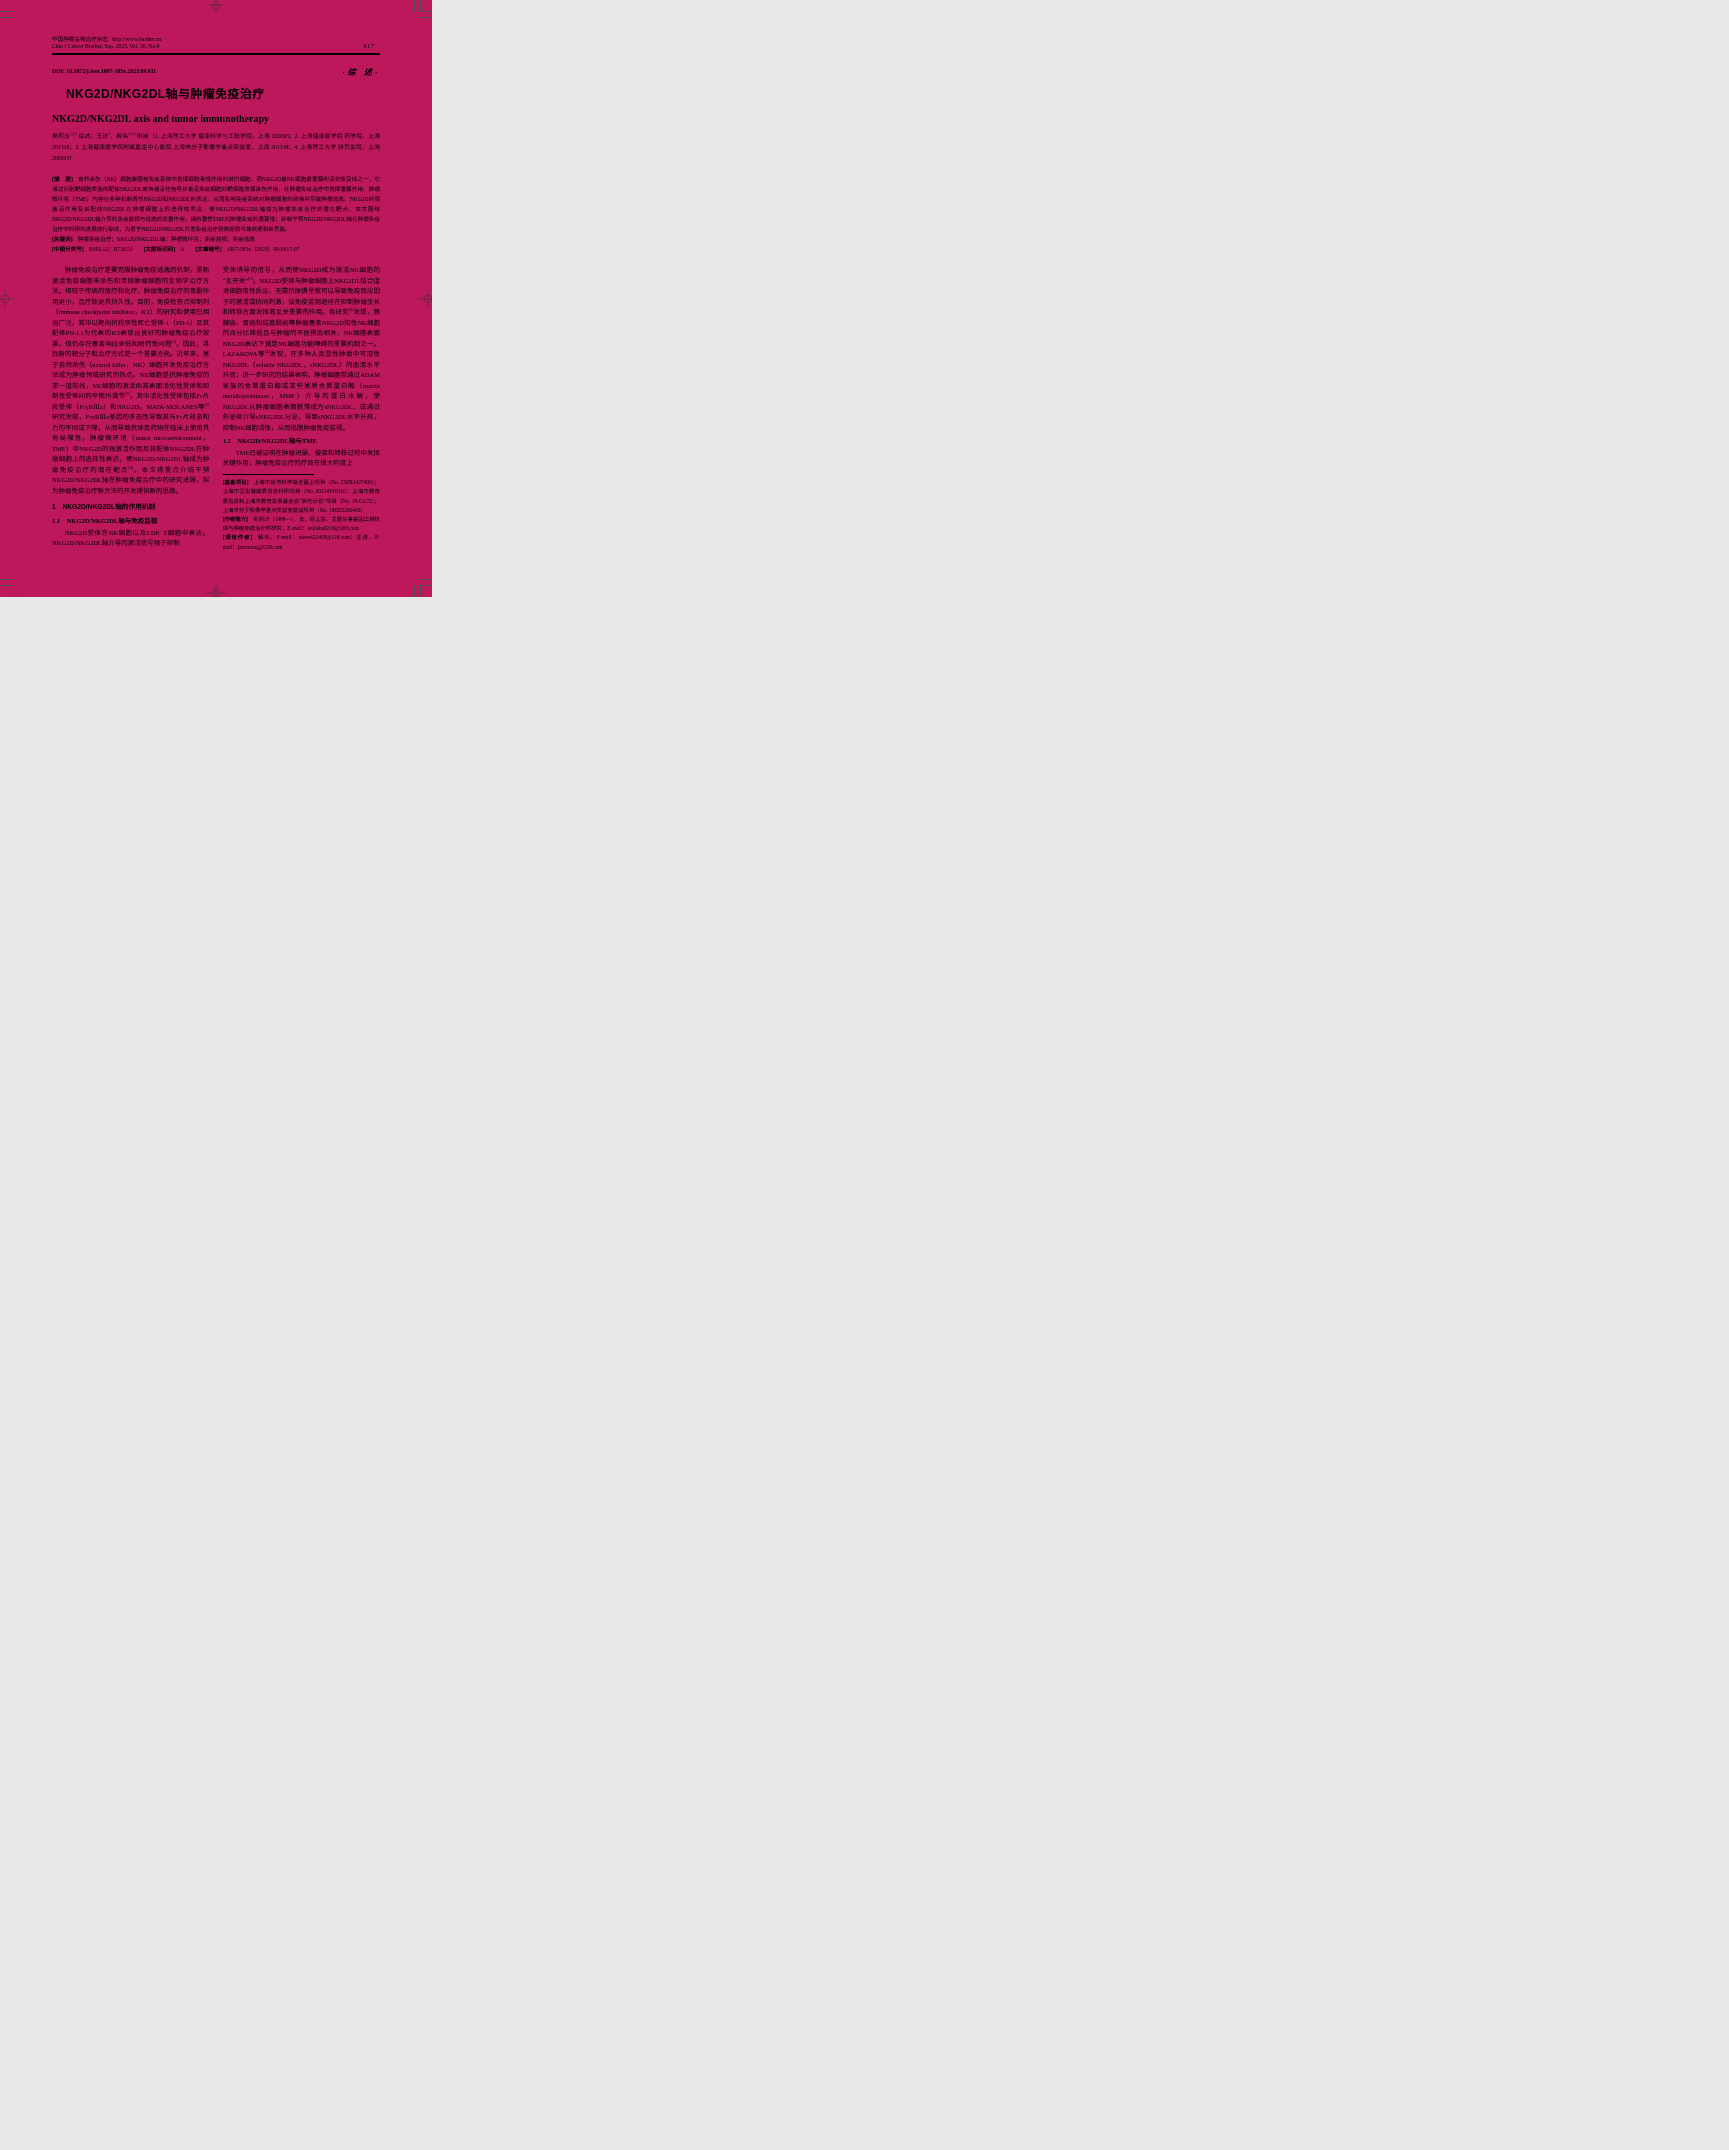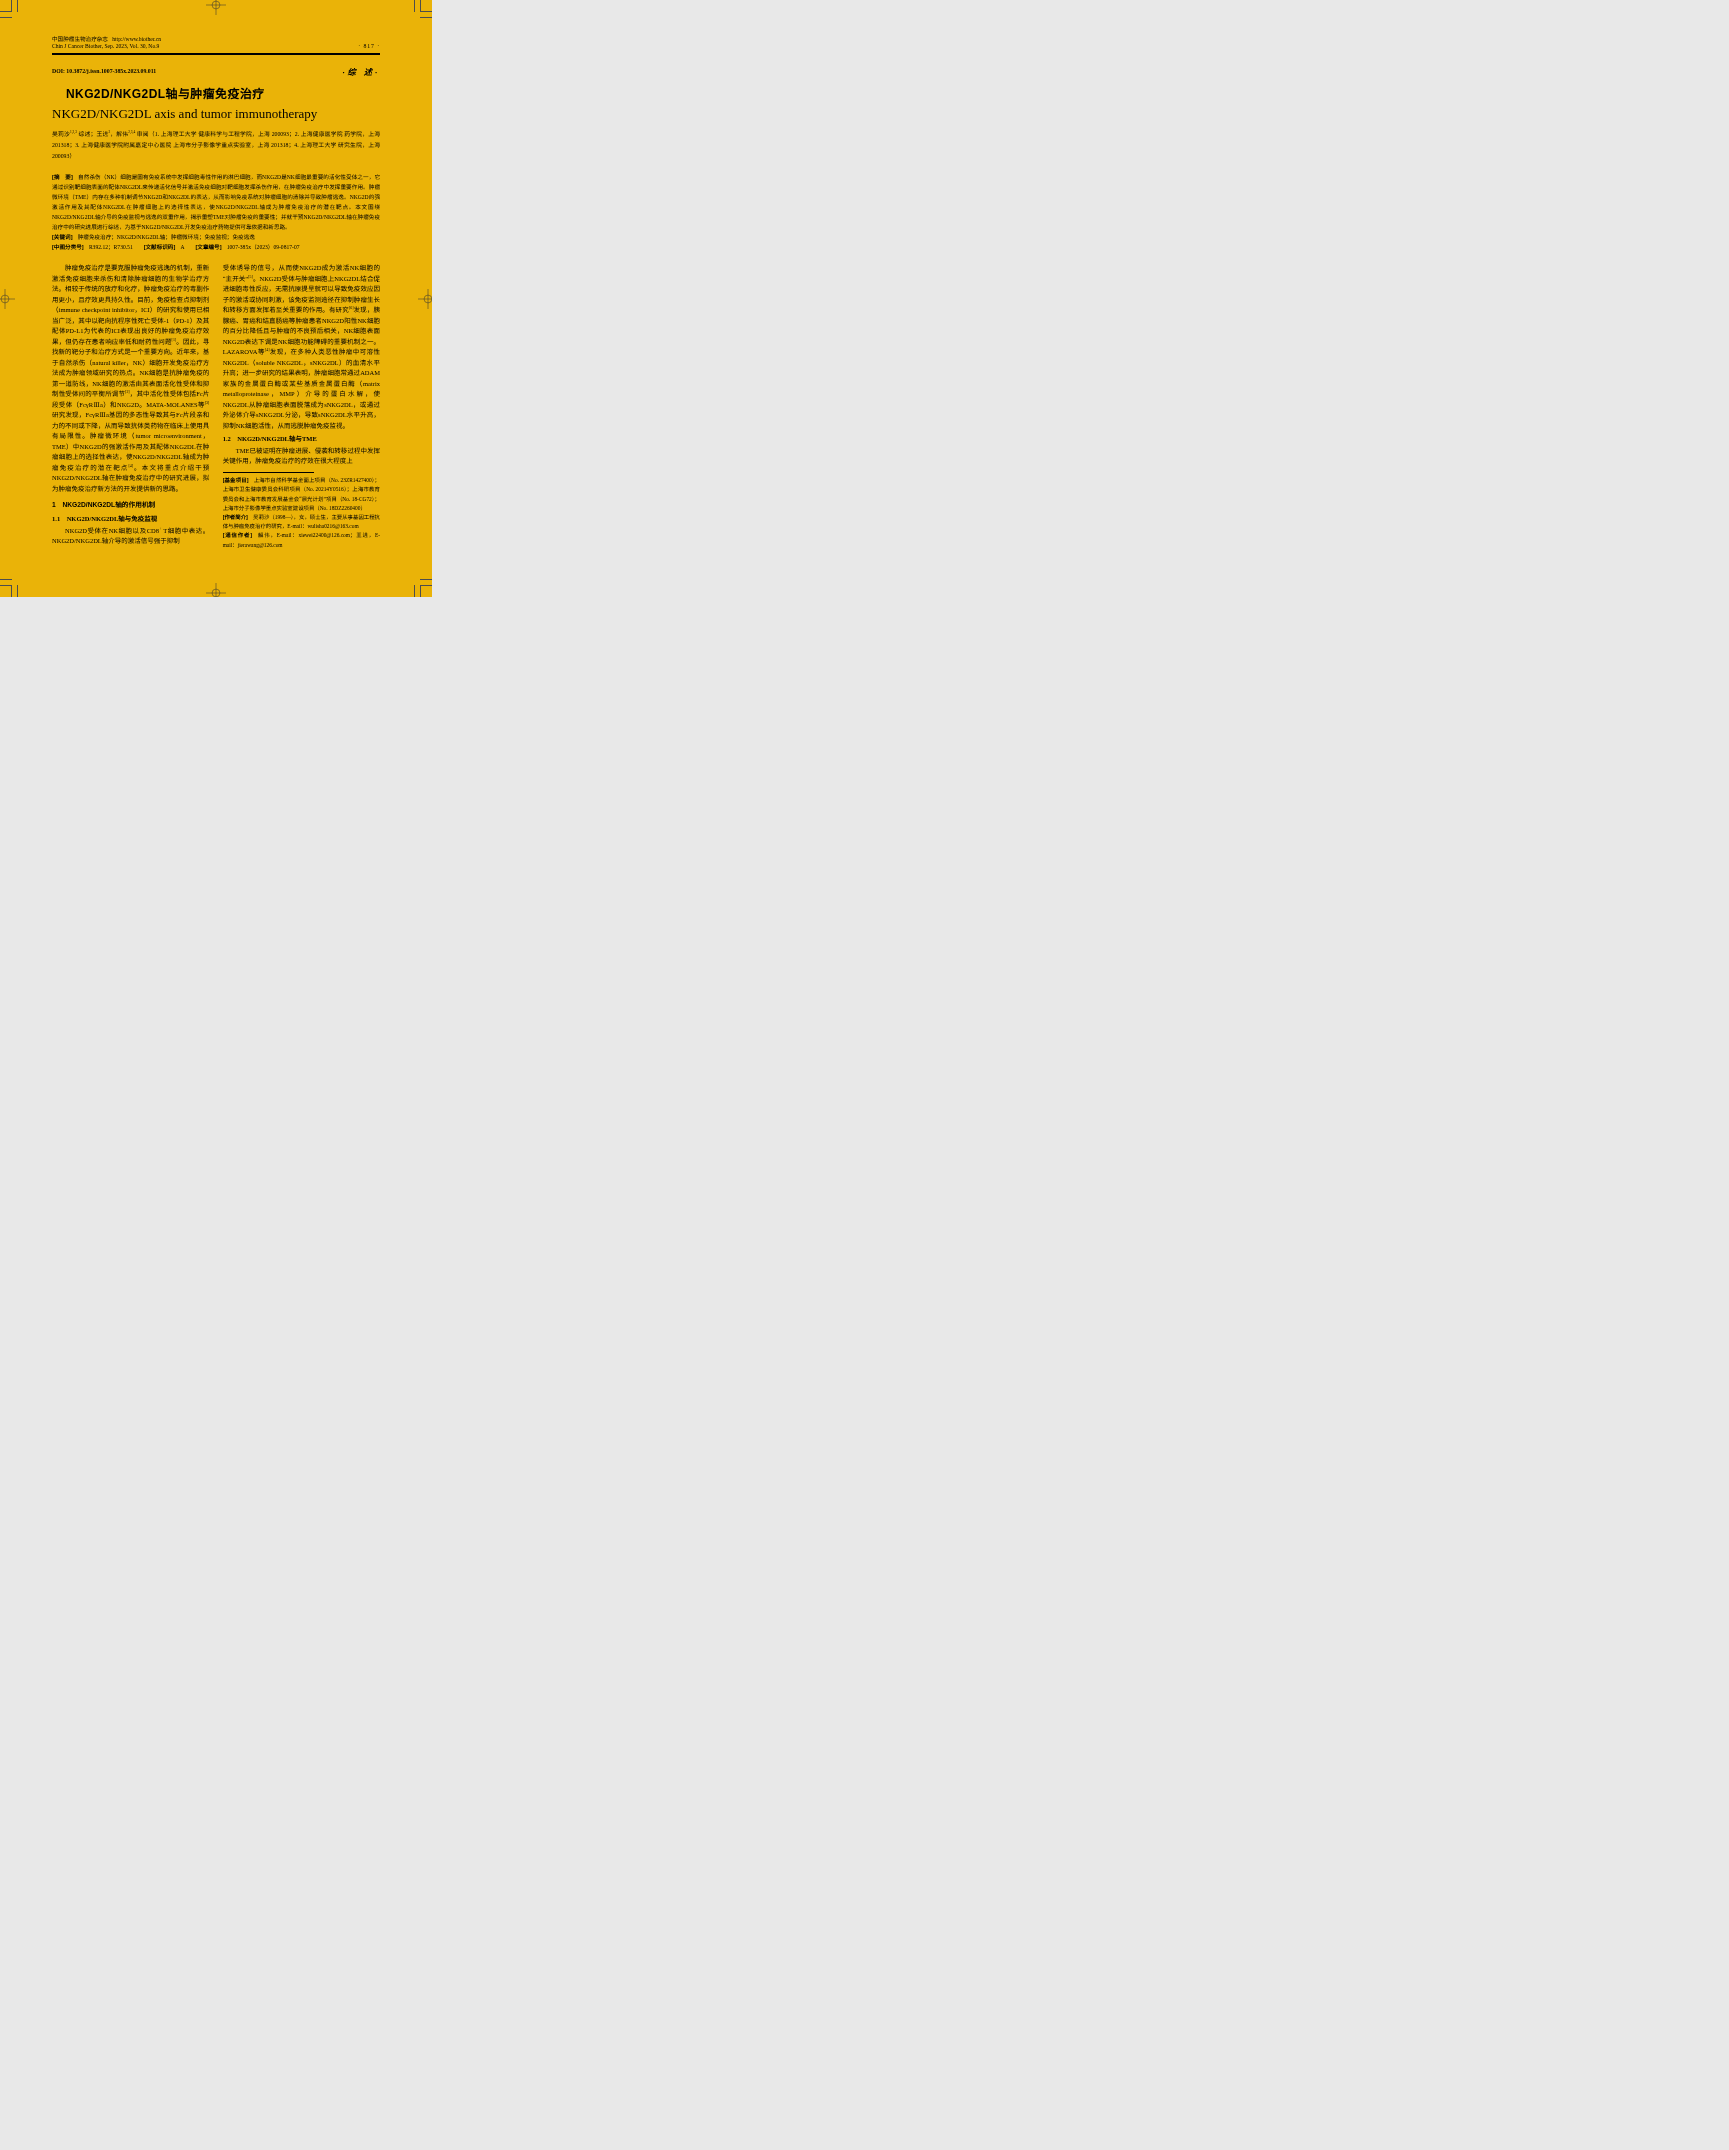--- a/index.html
+++ b/index.html
@@ -1,35 +1,35 @@
 <!DOCTYPE html>
 <html lang="zh-CN" style="font-size:6.9px"><head>
 <meta charset="utf-8">
 <style>
   html,body{margin:0;padding:0;background:#e8e8e8;}
-  .page{position:relative;width:432px;height:597px;background:#eab308;overflow:hidden;
+  .page{position:relative;width:432px;height:597px;background:#be185d;overflow:hidden;
         font-family:"Liberation Serif","DejaVu Serif",serif;color:#000;}
   .content{position:absolute;left:52px;right:52px;top:0;}
 
   
   .hdr-row{margin-top:36px;display:flex;justify-content:space-between;align-items:flex-end;}
   .hdr-left{font-size:5.6px;line-height:7px;}
   .hdr-left .url{margin-left:4.3px;}
   .page-no{font-size:5.8px;line-height:7px;letter-spacing:0.9px;}
   .hdr-rule{height:1.5px;background:#000;margin-top:3px;}
 
   
   .meta-row{margin-top:10.3px;display:flex;justify-content:space-between;align-items:center;}
   .doi{font-size:5.8px;font-weight:bold;}
   .art-type{font-size:8.2px;font-weight:bold;font-style:italic;letter-spacing:3px;
             font-family:"Liberation Serif","DejaVu Serif",serif;}
 
   .title-cn{margin-top:6.9px;font-size:12px;font-weight:bold;letter-spacing:0.4px;
             font-family:"Liberation Sans","DejaVu Sans",sans-serif;padding-left:14px;}
-  .title-en{margin-top:5px;font-size:13px;font-weight:normal;}
+  .title-en{margin-top:12px;font-size:10px;font-weight:bold;}
 
   .authors{margin-top:7.7px;font-size:5.8px;line-height:10.8px;text-align:justify;}
 
   .abstract{margin-top:10.3px;font-size:5.6px;line-height:10px;text-align:justify;}
   .kw-line{font-size:5.6px;line-height:10px;text-align:justify;}
   .clc-line{font-size:5.6px;line-height:10px;white-space:nowrap;}
   .clc-line .gap{display:inline-block;width:9.5px;}
   .b-label{font-weight:bold;font-family:"Liberation Sans","DejaVu Sans",sans-serif;}
   .lbl-sp{display:inline-block;width:5.2px;}
 

